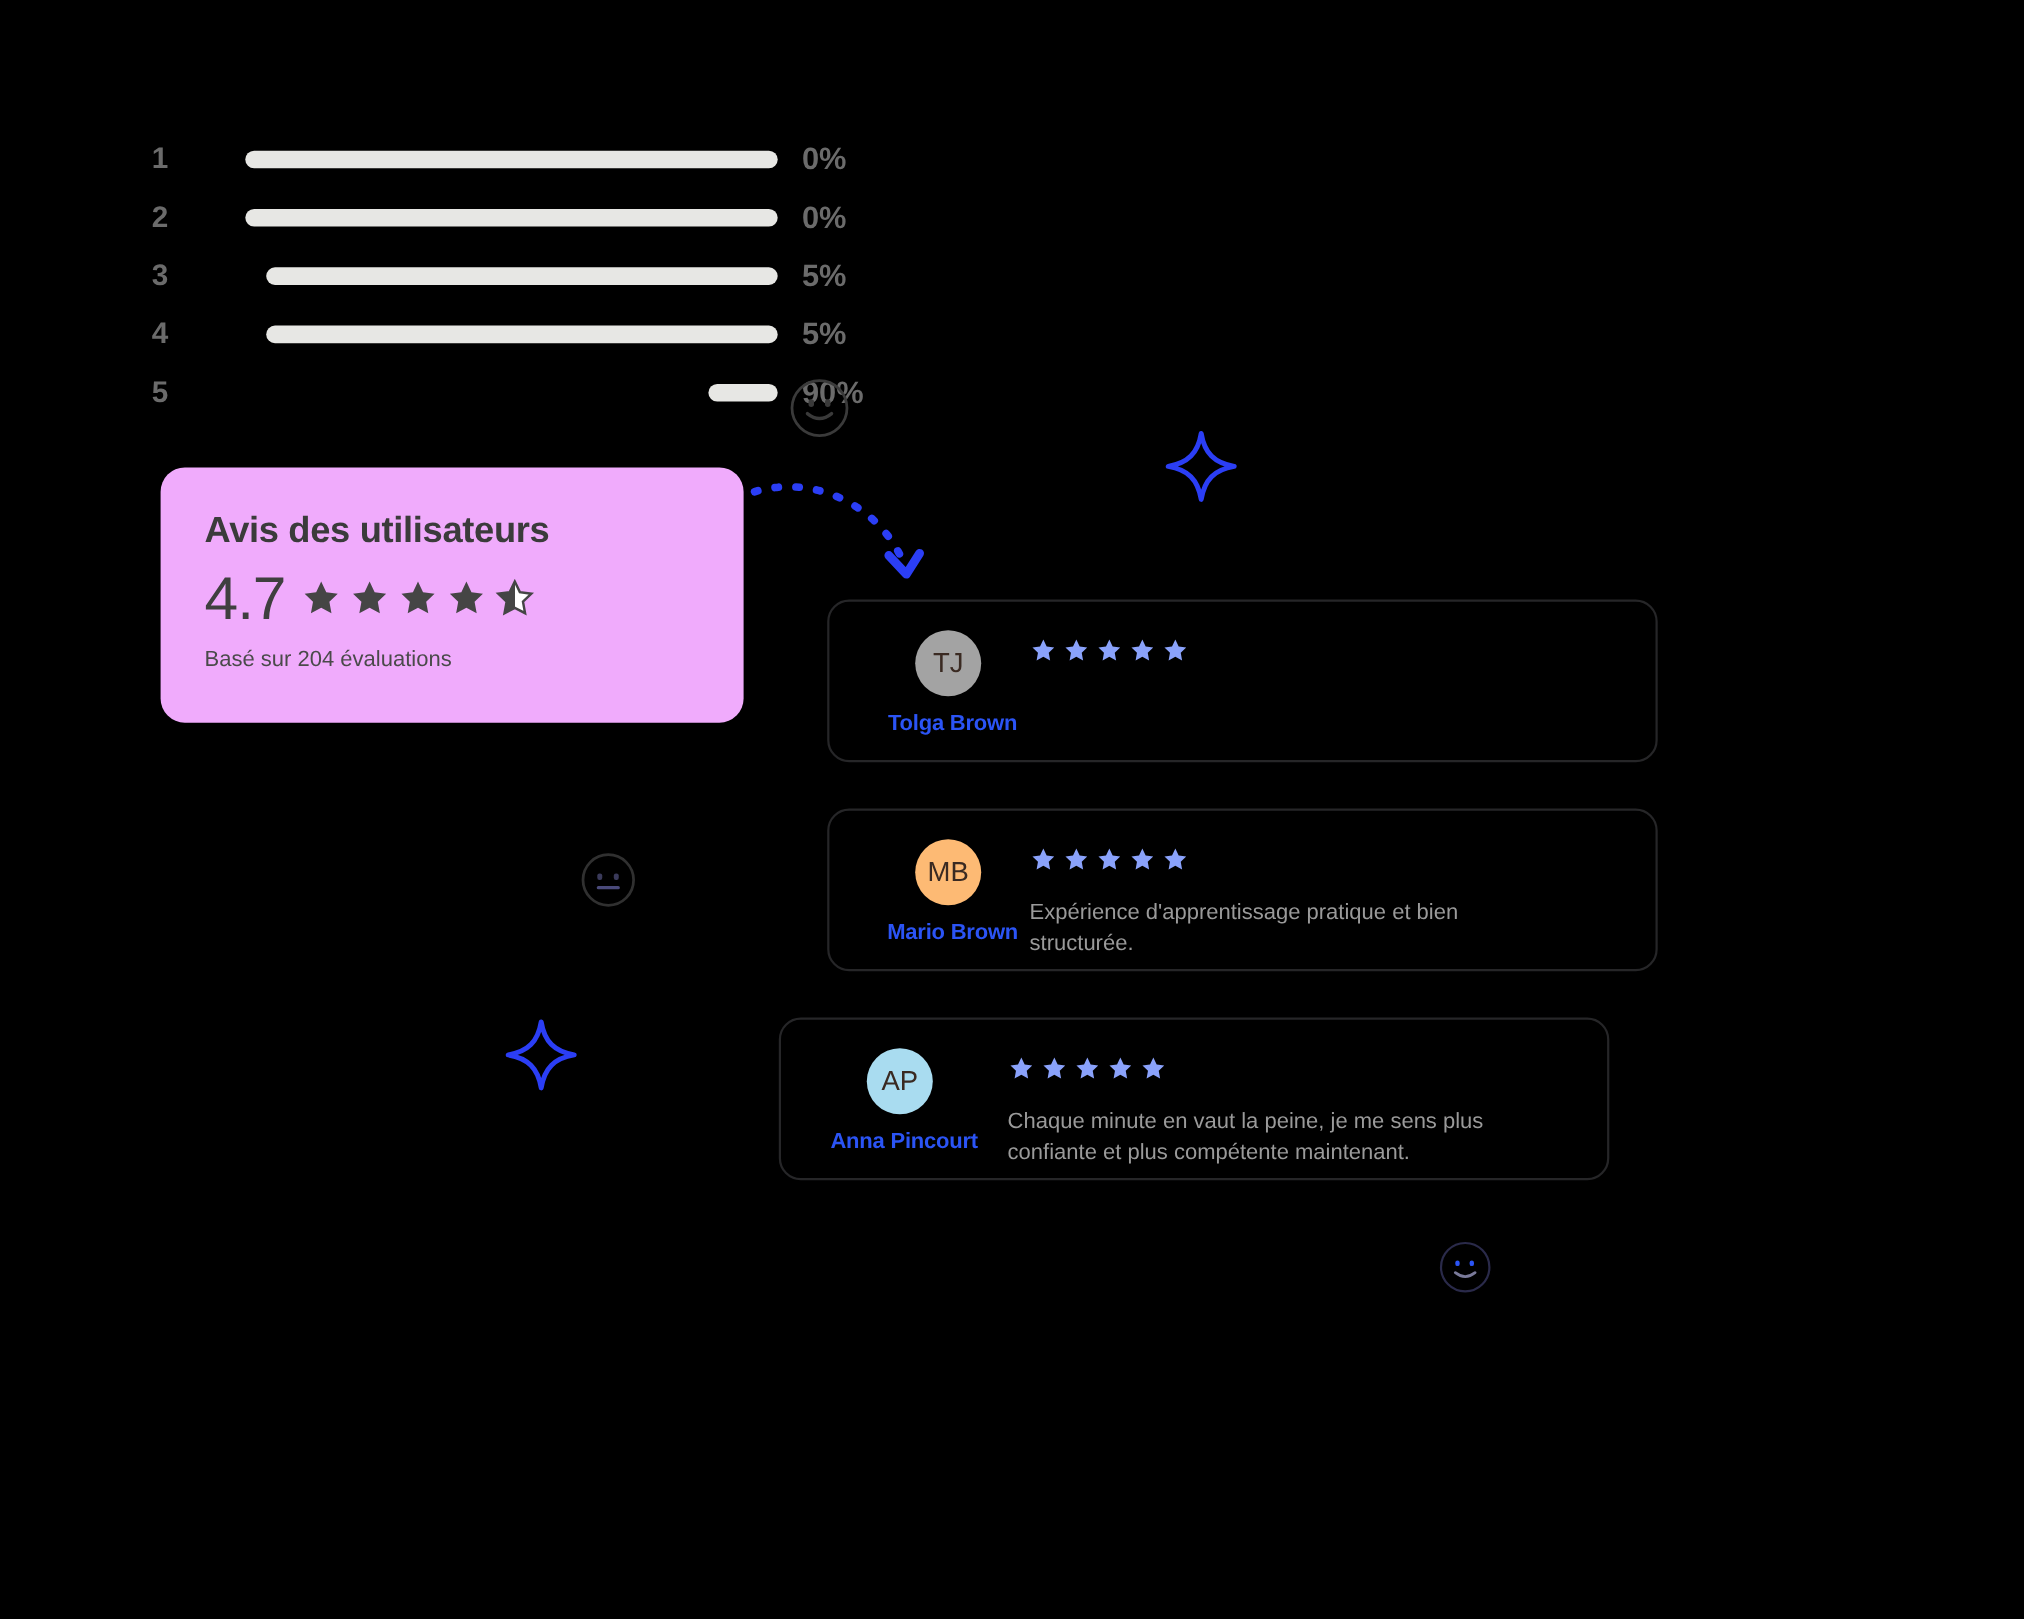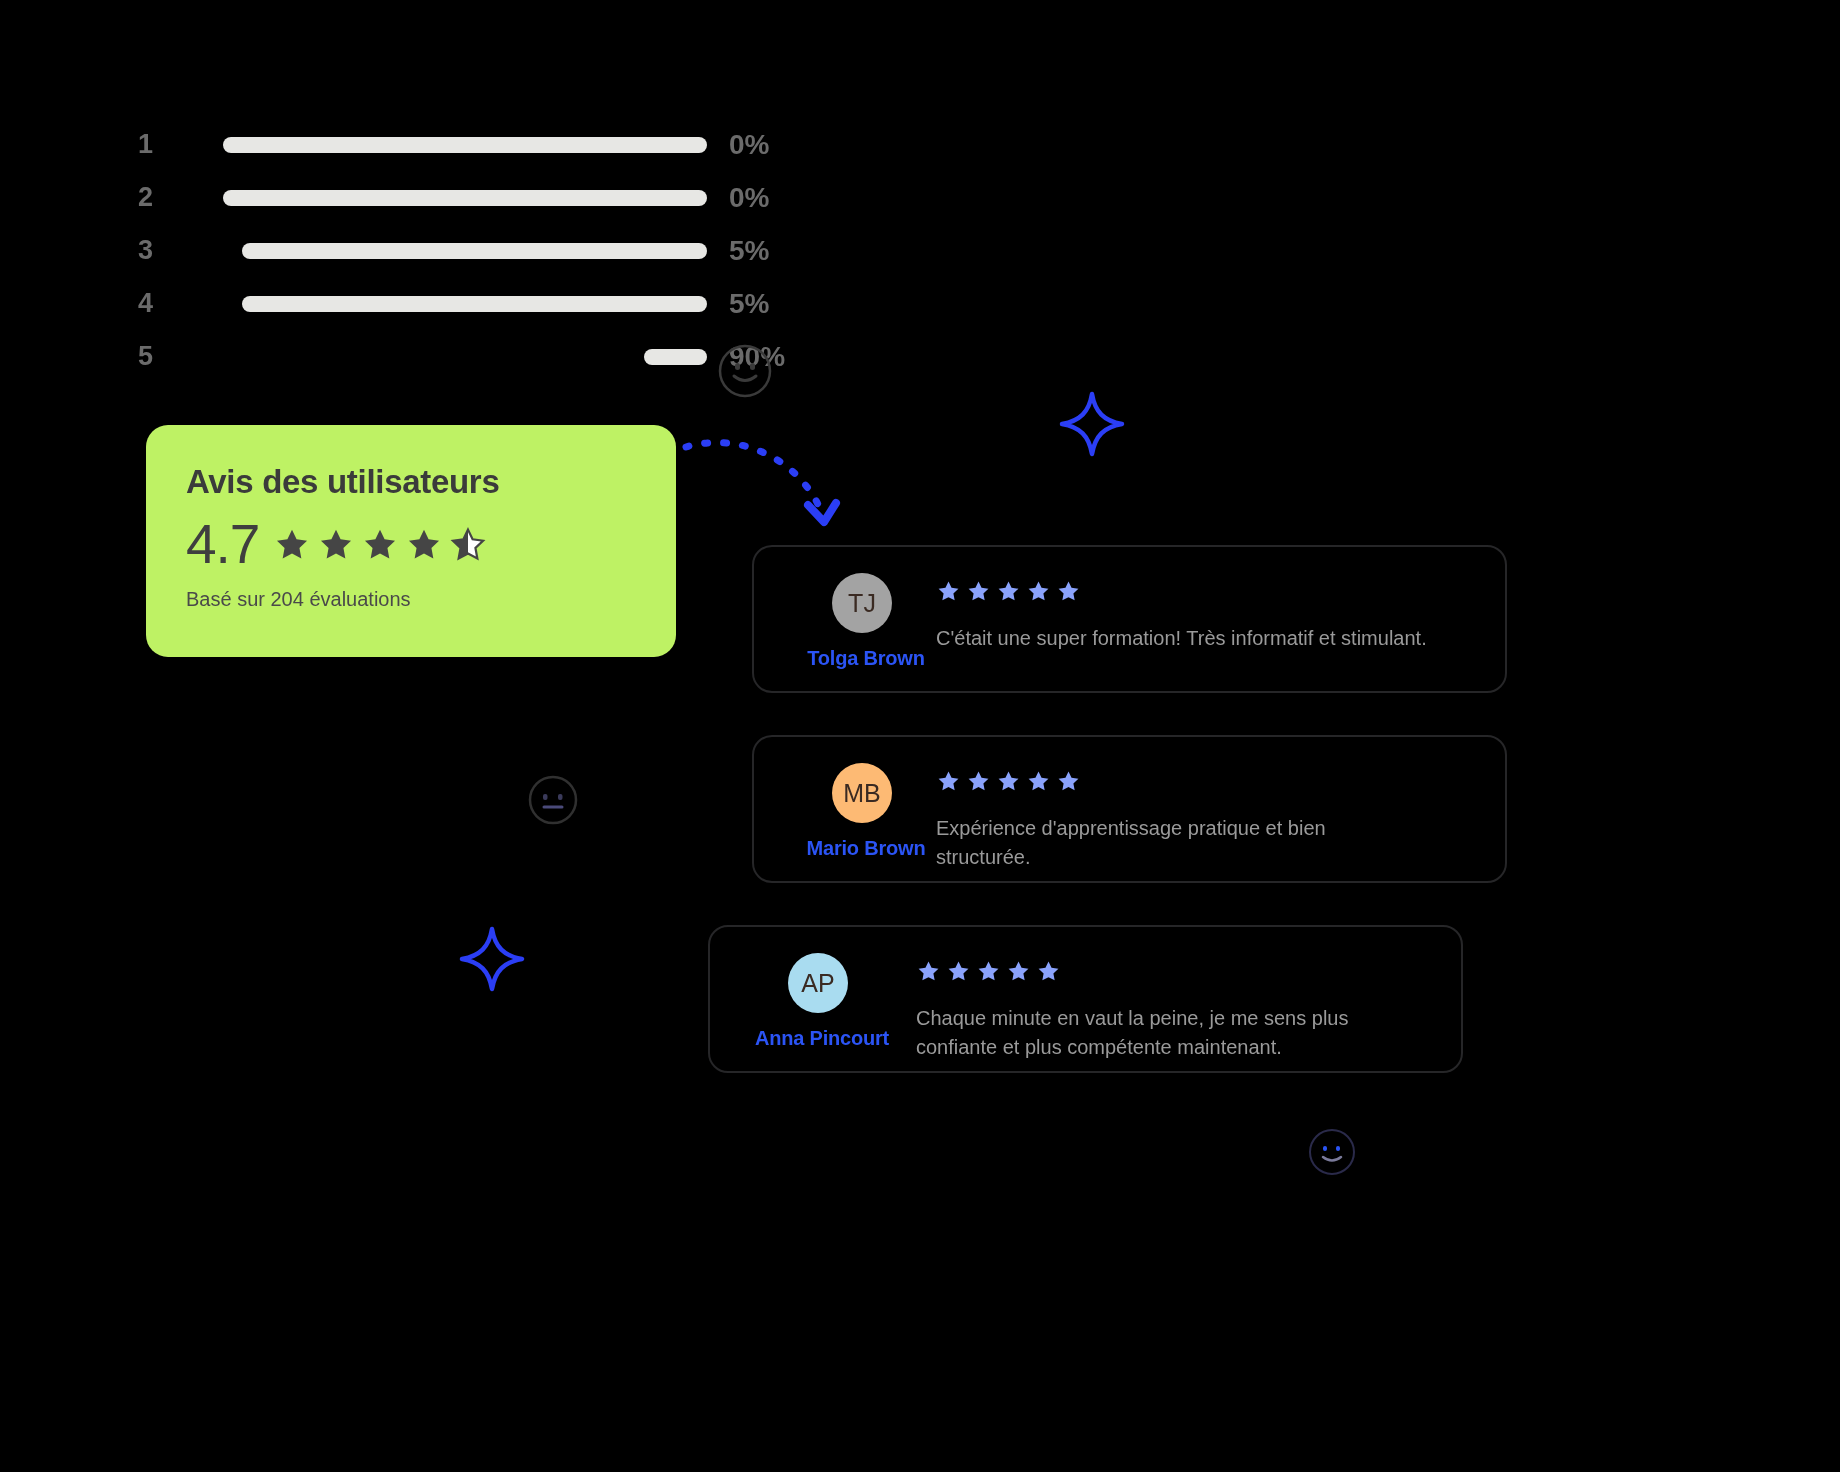--- a/index.html
+++ b/index.html
@@ -33,21 +33,21 @@
   .dist-pct {
     margin-left:22px;
     font-size:28px; font-weight:700; color:#6b6b6b;
     white-space:nowrap;
   }
 
   
   .summary-card {
     position:absolute; left:146px; top:425px;
     width:530px; height:232px;
-    background:#bef264; border-radius:22px;
+    background:#f0abfc; border-radius:22px;
     padding:38px 40px 0 40px;
   }
   .summary-title {
     font-size:33px; font-weight:700; color:#3b3b3b;
     letter-spacing:-0.3px;
   }
   .summary-score-row {
     display:flex; align-items:center; gap:14px;
     margin-top:16px;
   }
@@ -194,21 +194,20 @@
       <span class="star"><svg width="25" height="25" viewBox="0 0 24 24">
             <path fill="#8aa2fb" d="M12 2.3l2.9 6.1 6.6.9-4.8 4.6 1.2 6.6L12 17.4 6.1 20.5l1.2-6.6-4.8-4.6 6.6-.9z"></path>
           </svg></span>
       <span class="star"><svg width="25" height="25" viewBox="0 0 24 24">
             <path fill="#8aa2fb" d="M12 2.3l2.9 6.1 6.6.9-4.8 4.6 1.2 6.6L12 17.4 6.1 20.5l1.2-6.6-4.8-4.6 6.6-.9z"></path>
           </svg></span>
       <span class="star"><svg width="25" height="25" viewBox="0 0 24 24">
             <path fill="#8aa2fb" d="M12 2.3l2.9 6.1 6.6.9-4.8 4.6 1.2 6.6L12 17.4 6.1 20.5l1.2-6.6-4.8-4.6 6.6-.9z"></path>
           </svg></span>
     </div>
-    <div class="rv-text">C'était une super formation! Très informatif et stimulant.</div>
   </div>
 </div>
 
 <div class="review-card" id="review-card-1">
   <div class="rv-person">
     <div class="avatar" style="background:#fdba74">MB</div>
     <div class="rv-name">Mario Brown</div>
   </div>
   <div class="rv-body">
     <div class="rv-stars">

